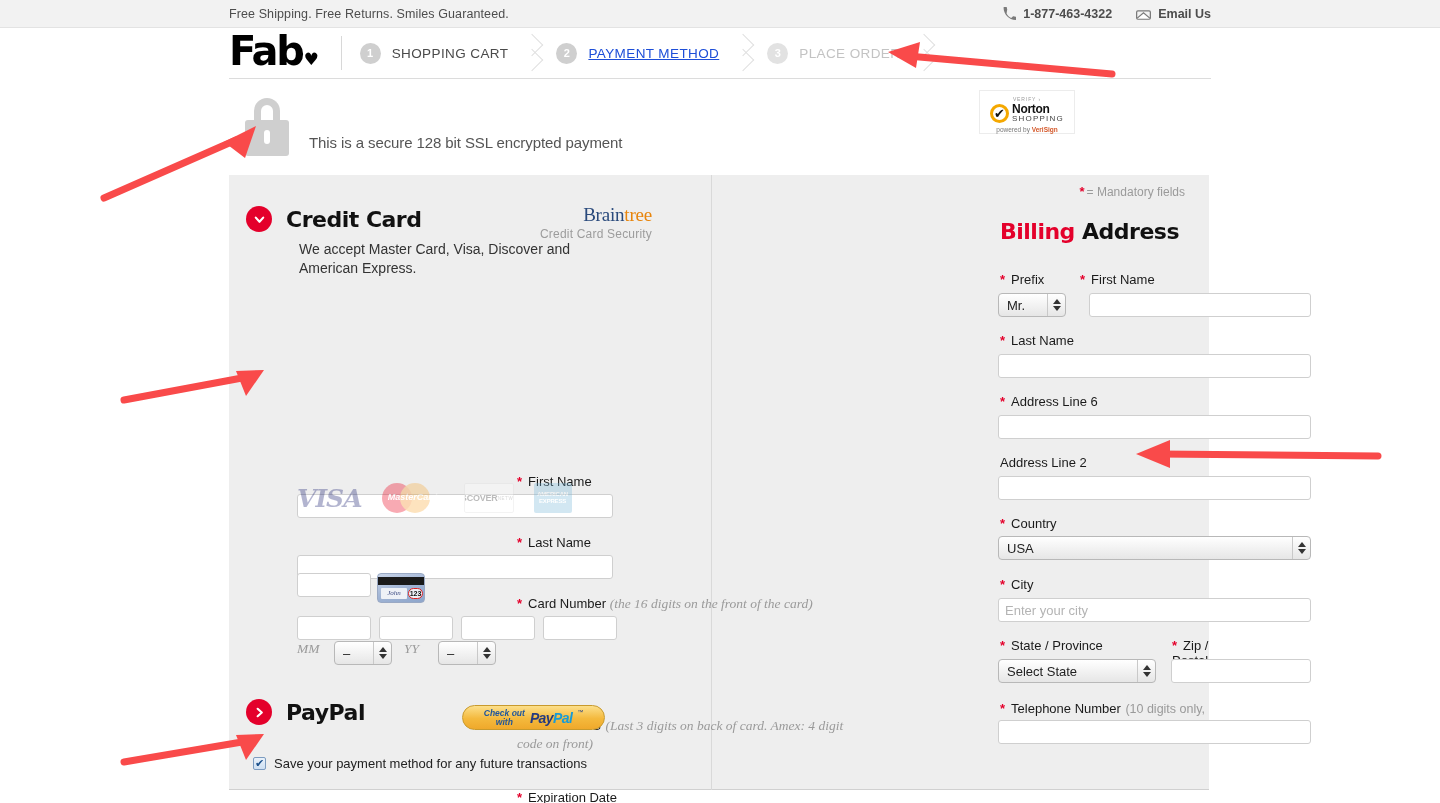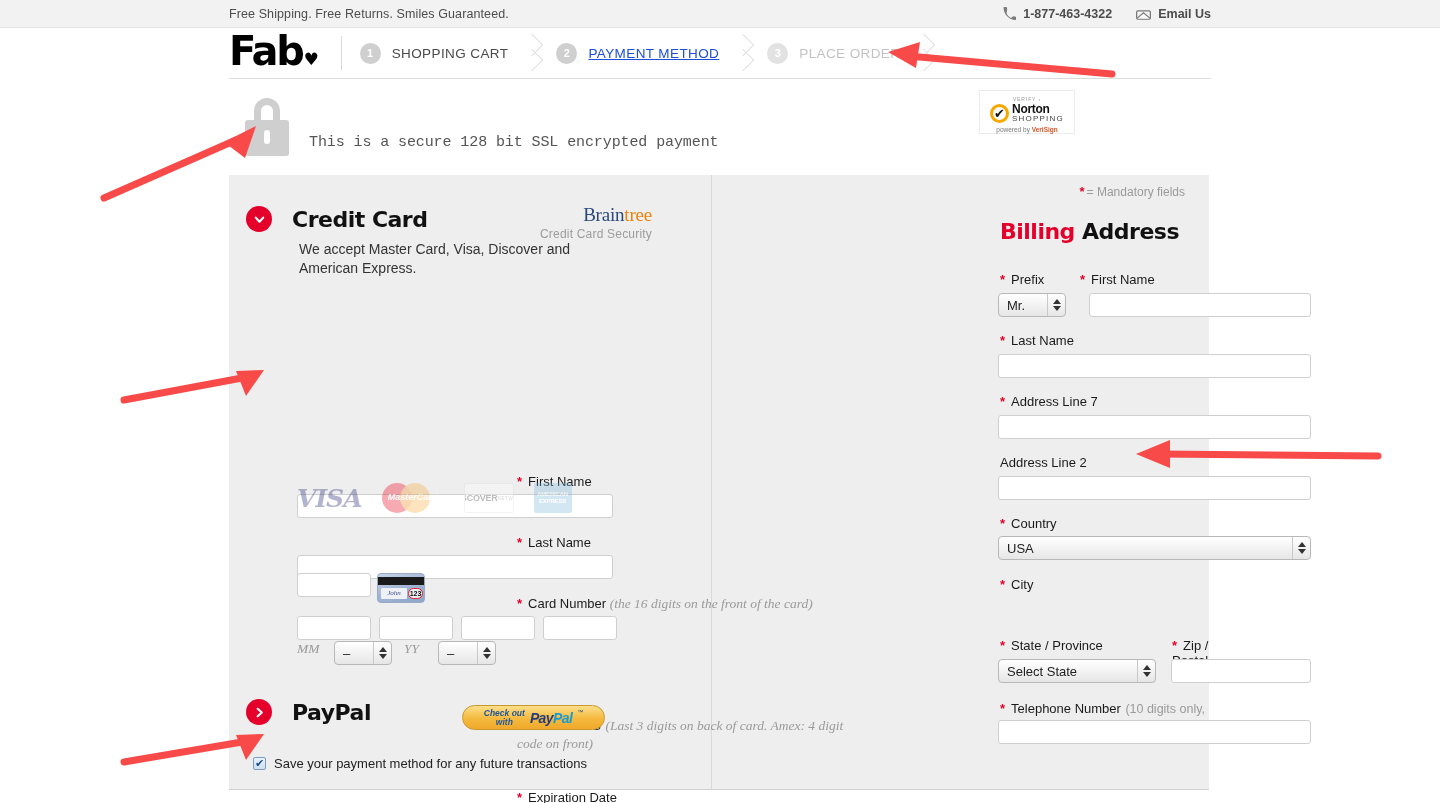--- a/index.html
+++ b/index.html
@@ -99,21 +99,21 @@
     background:#ffffff; border-radius:3px;
   }
   .sec-title{
     position:absolute; left:79px; top:20px;
     font-family:"DejaVu Sans", sans-serif;
     font-size:25px; font-weight:bold; color:#000; letter-spacing:-.4px;
   }
   .sec-title .red{ color:#e4002b; }
   .sec-sub{
     position:absolute; left:80px; top:55px;
-    font-size:15px; color:#555; letter-spacing:-.1px;font-family:Liberation Mono, monospace;
+    font-size:15px; color:#555; letter-spacing:-.1px;
   }
   
   .norton{
     position:absolute; left:750px; top:11px; width:96px; height:44px;
     border:1px solid #ececec; background:#fff;
     display:flex; flex-direction:column; align-items:center; justify-content:flex-end;
   }
   .norton .verify{ font-size:5px; color:#9a9a9a; letter-spacing:.9px; margin-bottom:1px; }
   .norton .mid{ display:flex; align-items:center; gap:3px; }
   .norton .ring{
@@ -143,21 +143,21 @@
 
   
   .sec-head{ position:absolute; display:flex; align-items:center; }
   .dot{
     width:26px; height:26px; border-radius:50%; background:#e4002b;
     display:flex; align-items:center; justify-content:center; flex:none;
   }
   .dot svg{ display:block; }
   .sec-name{
     font-family:"DejaVu Sans", sans-serif;
-    font-size:22px; font-weight:bold; color:#111; margin-left:20px; letter-spacing:-.5px;
+    font-size:22px; font-weight:bold; color:#111; margin-left:14px; letter-spacing:-.5px;
   }
 
   
   .braintree{ position:absolute; left:311px; top:29px; text-align:right; }
   .braintree .bt1{
     font-family:"Liberation Serif", serif; font-size:19px; color:#2a4a7c; letter-spacing:-.2px;
   }
   .braintree .bt1 .o{ color:#e8850c; }
   .braintree .bt2{ font-size:12px; color:#9c9c9c; letter-spacing:.2px; margin-top:1px; }
 
@@ -511,41 +511,42 @@
       <span class="star">*</span><span>First Name</span>
     </div>
     <input class="txt abs" style="left: 377px; top: 118px; width: 222px;" value="">
 
     <div class="abs fl" style="left:288px; top:158px;">
       <span class="star">*</span><span>Last Name</span>
     </div>
     <input class="txt abs" style="left: 286px; top: 179px; width: 313px;" value="">
 
     <div class="abs fl" style="left:288px; top:219px;">
-      <span class="star">*</span><span>Address Line 7</span>
+      <span class="star">*</span><span>Address Line 6</span>
     </div>
     <input class="txt abs" style="left: 286px; top: 240px; width: 313px;" value="">
 
     <div class="abs fl" style="left:288px; top:280px;">Address Line 2</div>
     <input class="txt abs" style="left: 286px; top: 301px; width: 313px;" value="">
 
     <div class="abs fl" style="left:288px; top:341px;">
       <span class="star">*</span><span>Country</span>
     </div>
     <div class="selwrap abs" style="left:286px; top:361px; width:313px;">
       <div class="val">USA</div>
       <div class="arrows">
           <i class="up"></i>
           <i class="dn"></i>
         </div>
     </div>
 
     <div class="abs fl" style="left:288px; top:402px;">
       <span class="star">*</span><span>City</span>
     </div>
+    <input class="txt abs" style="left: 286px; top: 423px; width: 313px;" placeholder="Enter your city">
 
     <div class="abs fl" style="left:288px; top:463px;">
       <span class="star">*</span><span>State / Province</span>
     </div>
     <div class="selwrap abs" style="left:286px; top:484px; width:158px;">
       <div class="val">Select State</div>
       <div class="arrows">
           <i class="up"></i>
           <i class="dn"></i>
         </div>

